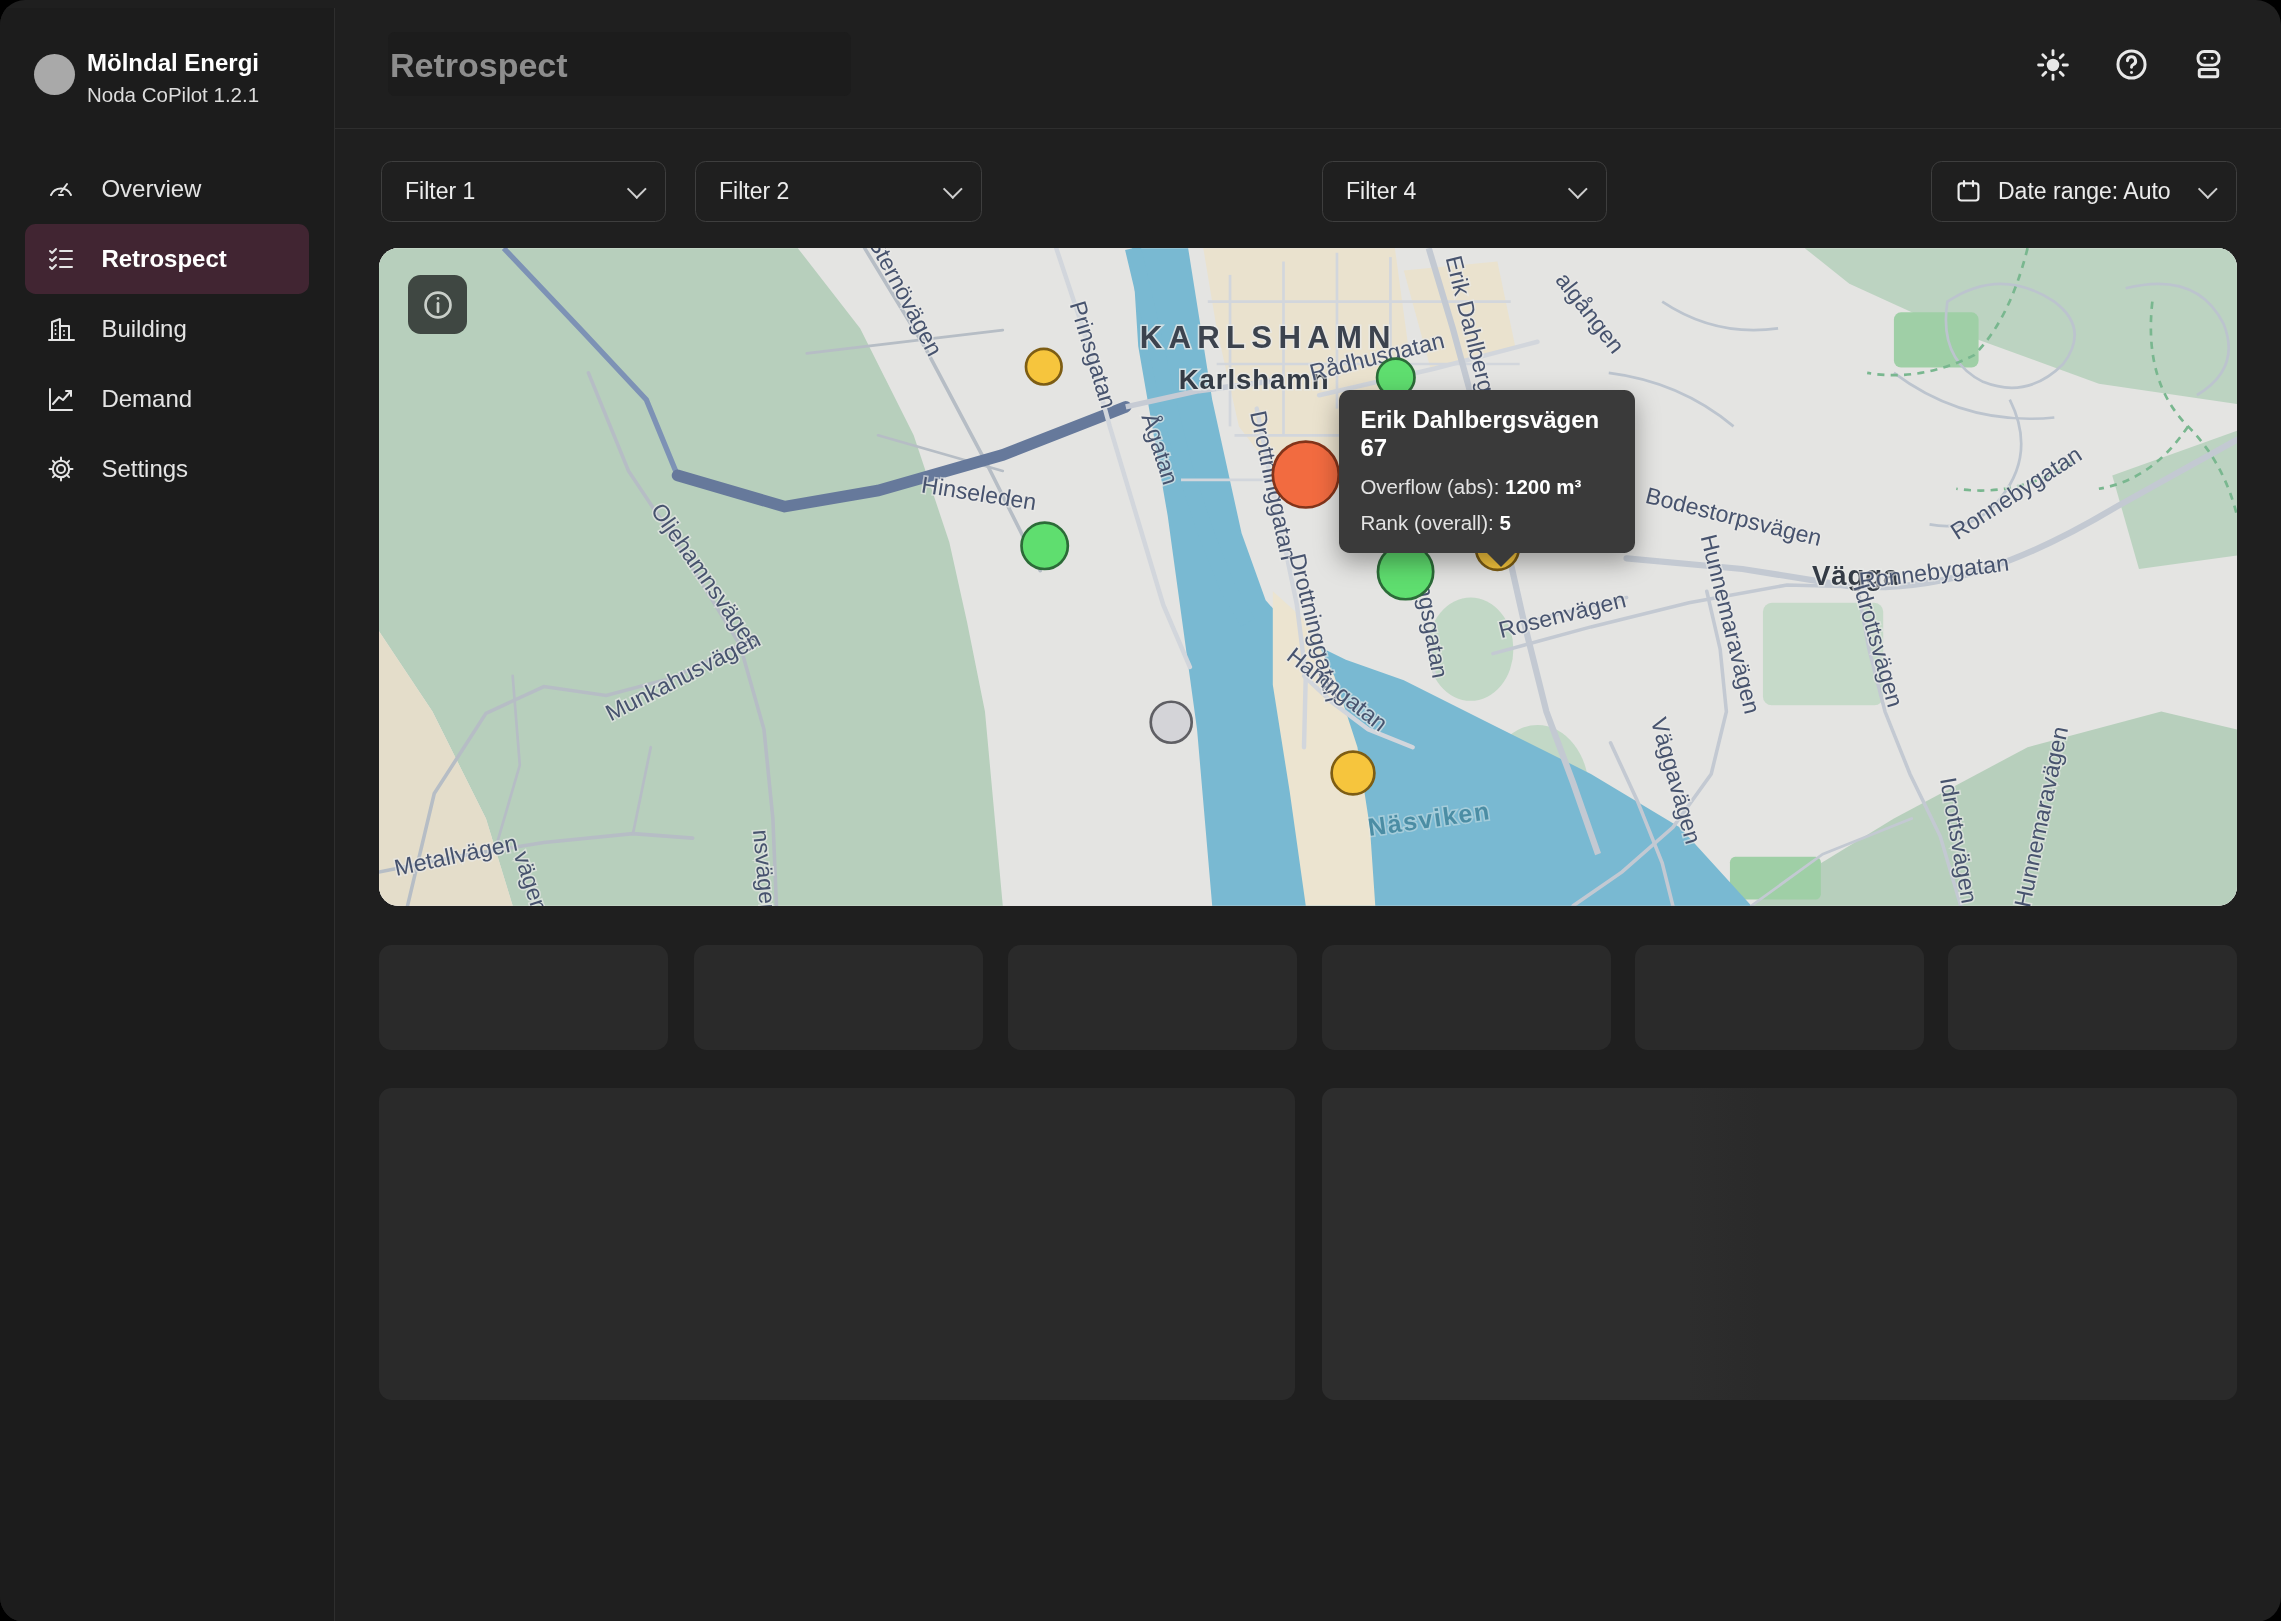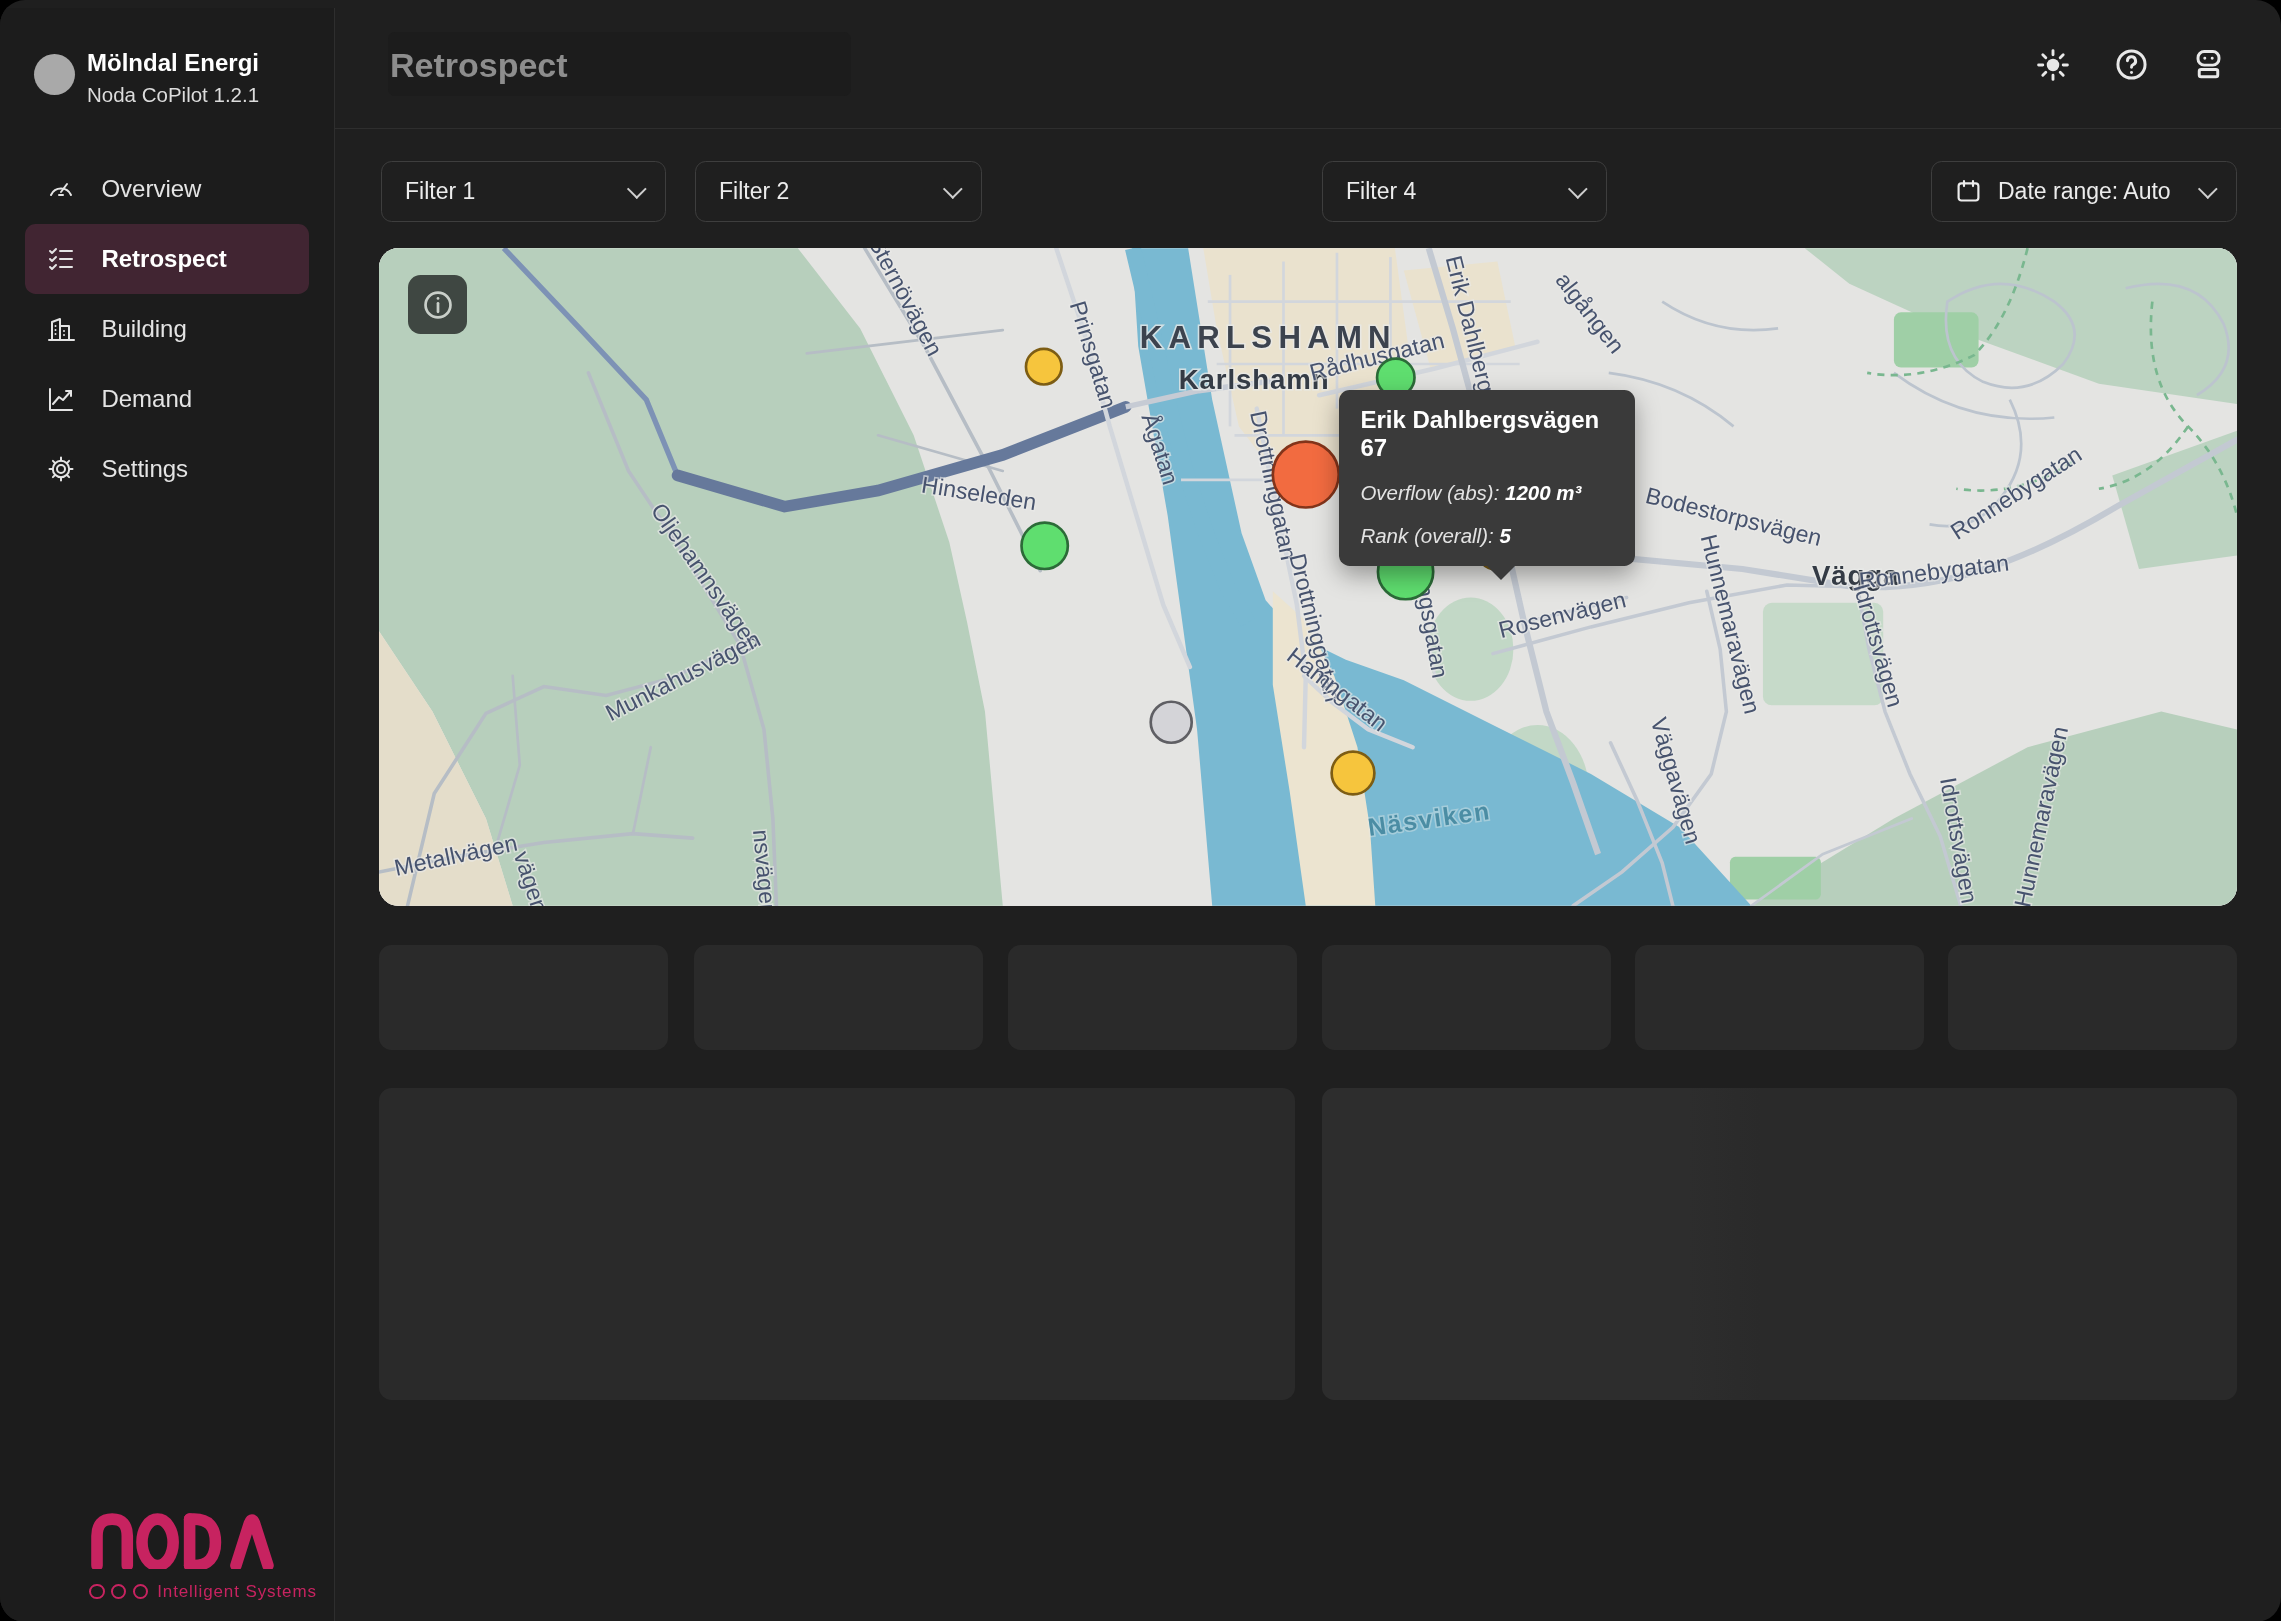--- a/index.html
+++ b/index.html
@@ -42,21 +42,21 @@
   .map svg.geo{position:absolute;inset:0;}
   text.lbl{fill:#47536e;font-size:26px;font-weight:500;paint-order:stroke;stroke:#e9eae8;stroke-width:3.5px;stroke-opacity:.65;text-anchor:middle;font-family:"Liberation Sans",sans-serif;}
   text.lbl.place-lg{fill:#3c434e;font-size:35px;font-weight:bold;letter-spacing:7px;stroke-opacity:.8;}
   text.lbl.place{fill:#343b45;font-size:31px;font-weight:bold;letter-spacing:1px;stroke-opacity:.8;}
   text.lbl.water{fill:#4b8da4;font-size:28px;font-weight:600;letter-spacing:2px;stroke-opacity:.4;}
   .info-btn{position:absolute;left:29px;top:27px;width:59px;height:59px;border-radius:12.5px;background:rgba(52,60,55,.92);display:flex;align-items:center;justify-content:center;cursor:pointer;}
   .info-btn svg{stroke:#c9cfc9;fill:none;stroke-width:2.4;stroke-linecap:round;}
   .tooltip{position:absolute;left:960px;top:142px;width:296px;box-sizing:border-box;background:#3a3a3a;border-radius:10.7px;padding:16px 21.4px 18px 21.4px;color:#fff;box-shadow:0 9px 25px rgba(0,0,0,.35);}
   .tooltip:after{content:"";position:absolute;left:148px;bottom:-14.3px;border:14.3px solid transparent;border-top-color:#3a3a3a;border-bottom:0;}
   .tt-title{font-size:24px;font-weight:600;margin-bottom:12.5px;}
-  .tt-row{font-size:20.5px;color:#e3e3e3;margin-top:19px;font-style:italic;}
+  .tt-row{font-size:20.5px;color:#e3e3e3;margin-top:12px;}
   .tt-row b{color:#fff;}
 
   
   .card{position:absolute;top:945px;width:289px;height:105px;background:#2a2a2a;border-radius:12.5px;}
   .panel{position:absolute;top:1088px;height:312px;background:#2a2a2a;border-radius:12.5px;}
   .panel.right{background:linear-gradient(90deg,#2d2d2d 0%,#2d2d2d 40%,#2a2a2a 48%);}
 </style>
 </head>
 <body>
 
@@ -119,39 +119,20 @@
           <svg viewBox="0 0 30 30">
               <circle cx="15" cy="15" r="4"></circle>
               <path d="M15,3.5 v3 M15,23.5 v3 M3.5,15 h3 M23.5,15 h3 M6.9,6.9 l2.1,2.1 M21,21 l2.1,2.1 M23.1,6.9 L21,9 M9,21 l-2.1,2.1"></path>
               <circle cx="15" cy="15" r="8.2"></circle>
             </svg>
         </span>
         <span>Settings</span>
       </div>
     </div>
 
-    <div class="noda">
-      <svg width="187" height="57" viewBox="0 0 210 64">
-        <g stroke="#c72360" stroke-width="13" fill="none" stroke-linecap="round">
-          <path d="M9,60 V27 Q9,8 26,8 Q43,8 43,27 V60"></path>
-          <ellipse cx="77" cy="34" rx="17.5" ry="26"></ellipse>
-          <path d="M113,8 V60"></path>
-          <path d="M113,8 h5 q24,0 24,26 q0,26 -24,26 h-5"></path>
-          <path d="M165,60 L180,13 Q183,5 186,13 L201,60"></path>
-        </g>
-      </svg>
-      <div class="tagline">
-        <span class="dots">
-            <span class="dot"></span>
-            <span class="dot"></span>
-            <span class="dot"></span>
-          </span>
-        <span class="tg">Intelligent Systems</span>
-      </div>
-    </div>
   </div>
 
   <div class="topbar">
     <div class="title-skel"></div>
     <div class="page-title">Retrospect</div>
 
     <div class="hicon" style="left:1698px">
       <svg width="36" height="36" viewBox="0 0 30 30">
           <circle cx="15" cy="15" r="5.2" fill="#e8e8e8" stroke="none"></circle>
           <path d="M15,3 v3.5 M15,23.5 v3.5 M3,15 h3.5 M23.5,15 h3.5 M6.5,6.5 l2.5,2.5 M21,21 l2.5,2.5 M23.5,6.5 L21,9 M9,21 l-2.5,2.5"></path>

